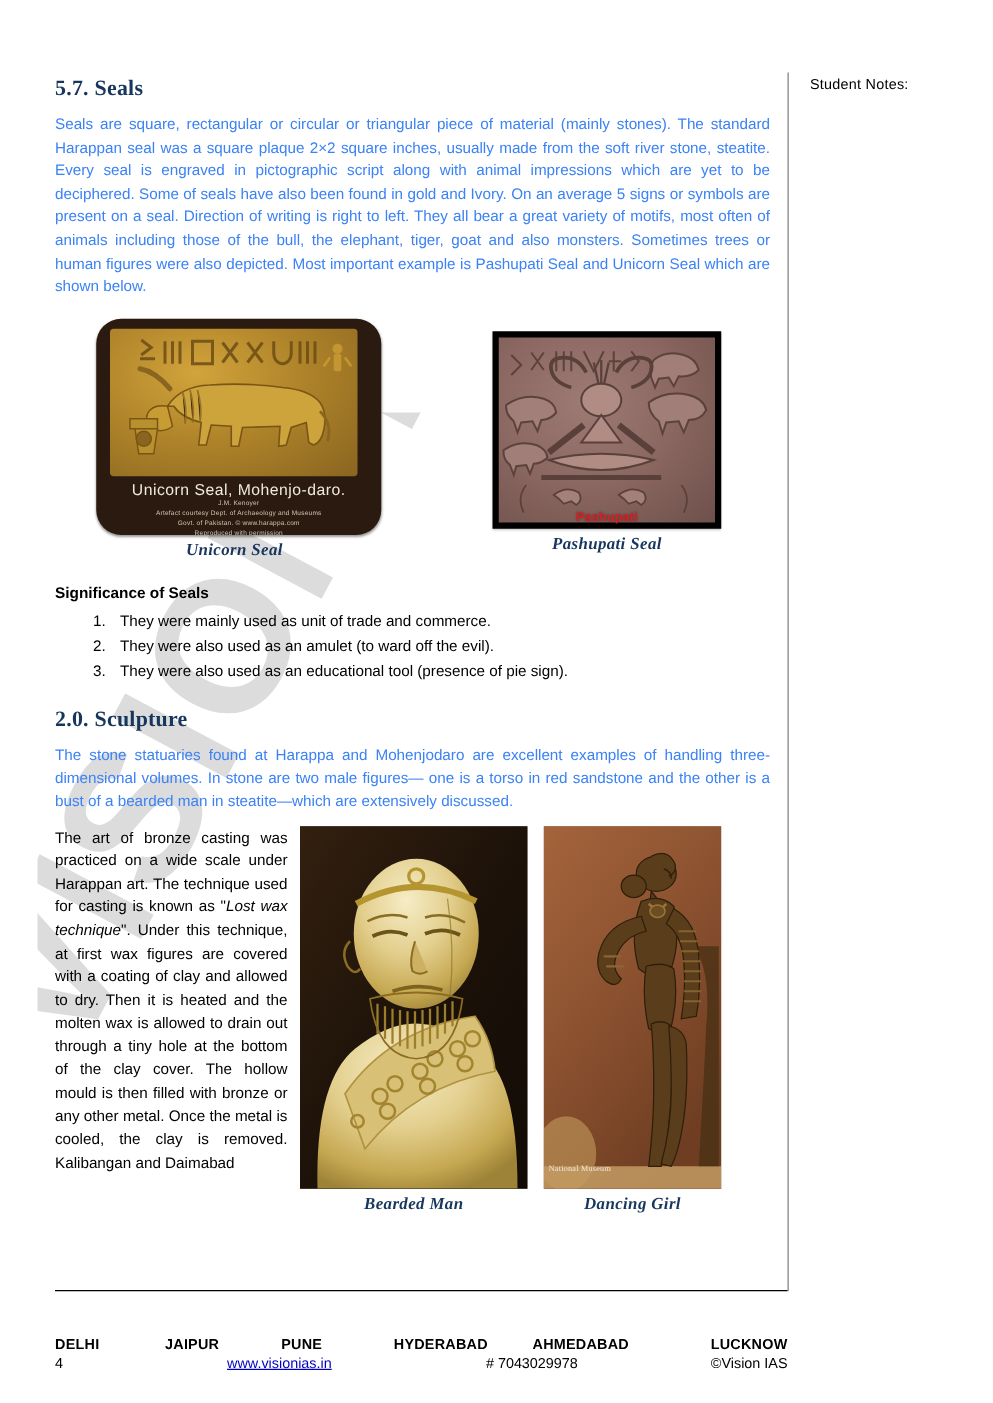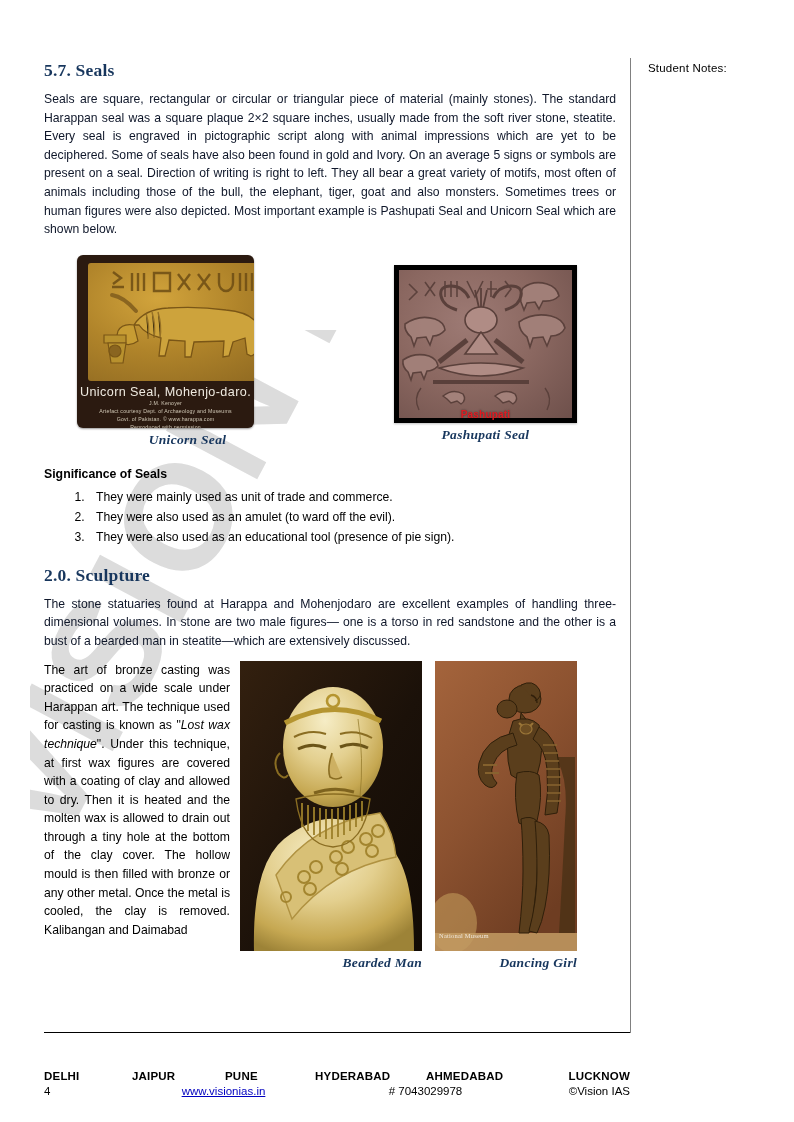--- a/index.html
+++ b/index.html
@@ -88,21 +88,21 @@
     margin: 0 0 9px 0;
     letter-spacing: .2px;
   }
   h2.sec.second { margin-top: 18px; }
 
   p.body {
     font-size: 12.2px;
     line-height: 18.6px;
     text-align: justify;
     margin: 0 0 6px 0;
-    color: #0f172a;
+    color: #3b82f6;
   }
 
   h3.sub {
     font-size: 12.3px;
     font-weight: bold;
     margin: 14px 0 7px 0;
   }
 
   ol.sig {
     margin: 0 0 0 0;
@@ -124,23 +124,23 @@
     font-style: italic;
     font-weight: bold;
     font-size: 13.5px;
     color: #17365d;
     margin-top: 4px;
     letter-spacing: .3px;
   }
 
   
   .unicorn-frame {
-    width: 177px; height: 173px;
+    width: 228px; height: 173px;
     background: #2b1a10;
-    border-radius: 6px;
+    border-radius: 20px;
     position: relative;
     overflow: hidden;
     box-shadow: 0 1px 2px rgba(0,0,0,.4);
   }
   .unicorn-plate {
     position: absolute;
     left: 11px; top: 8px;
     width: 198px; height: 118px;
     border-radius: 3px;
     background:
@@ -201,21 +201,21 @@
   #bronze-col {
     width: 186px;
     font-size: 12.2px;
     line-height: 18.6px;
     text-align: justify;
   }
   #bronze-col .ital { font-style: italic; }
 
   .sculpt-fig {
     position: absolute;
-    text-align: right;
+    text-align: center;
   }
   #fig-bearded { left: 196px; top: 0; }
   #fig-dancing { left: 391px; top: 0; }
 
   .bearded-img {
     width: 182px; height: 290px;
     position: relative;
     overflow: hidden;
     background: #1d130a;
   }

